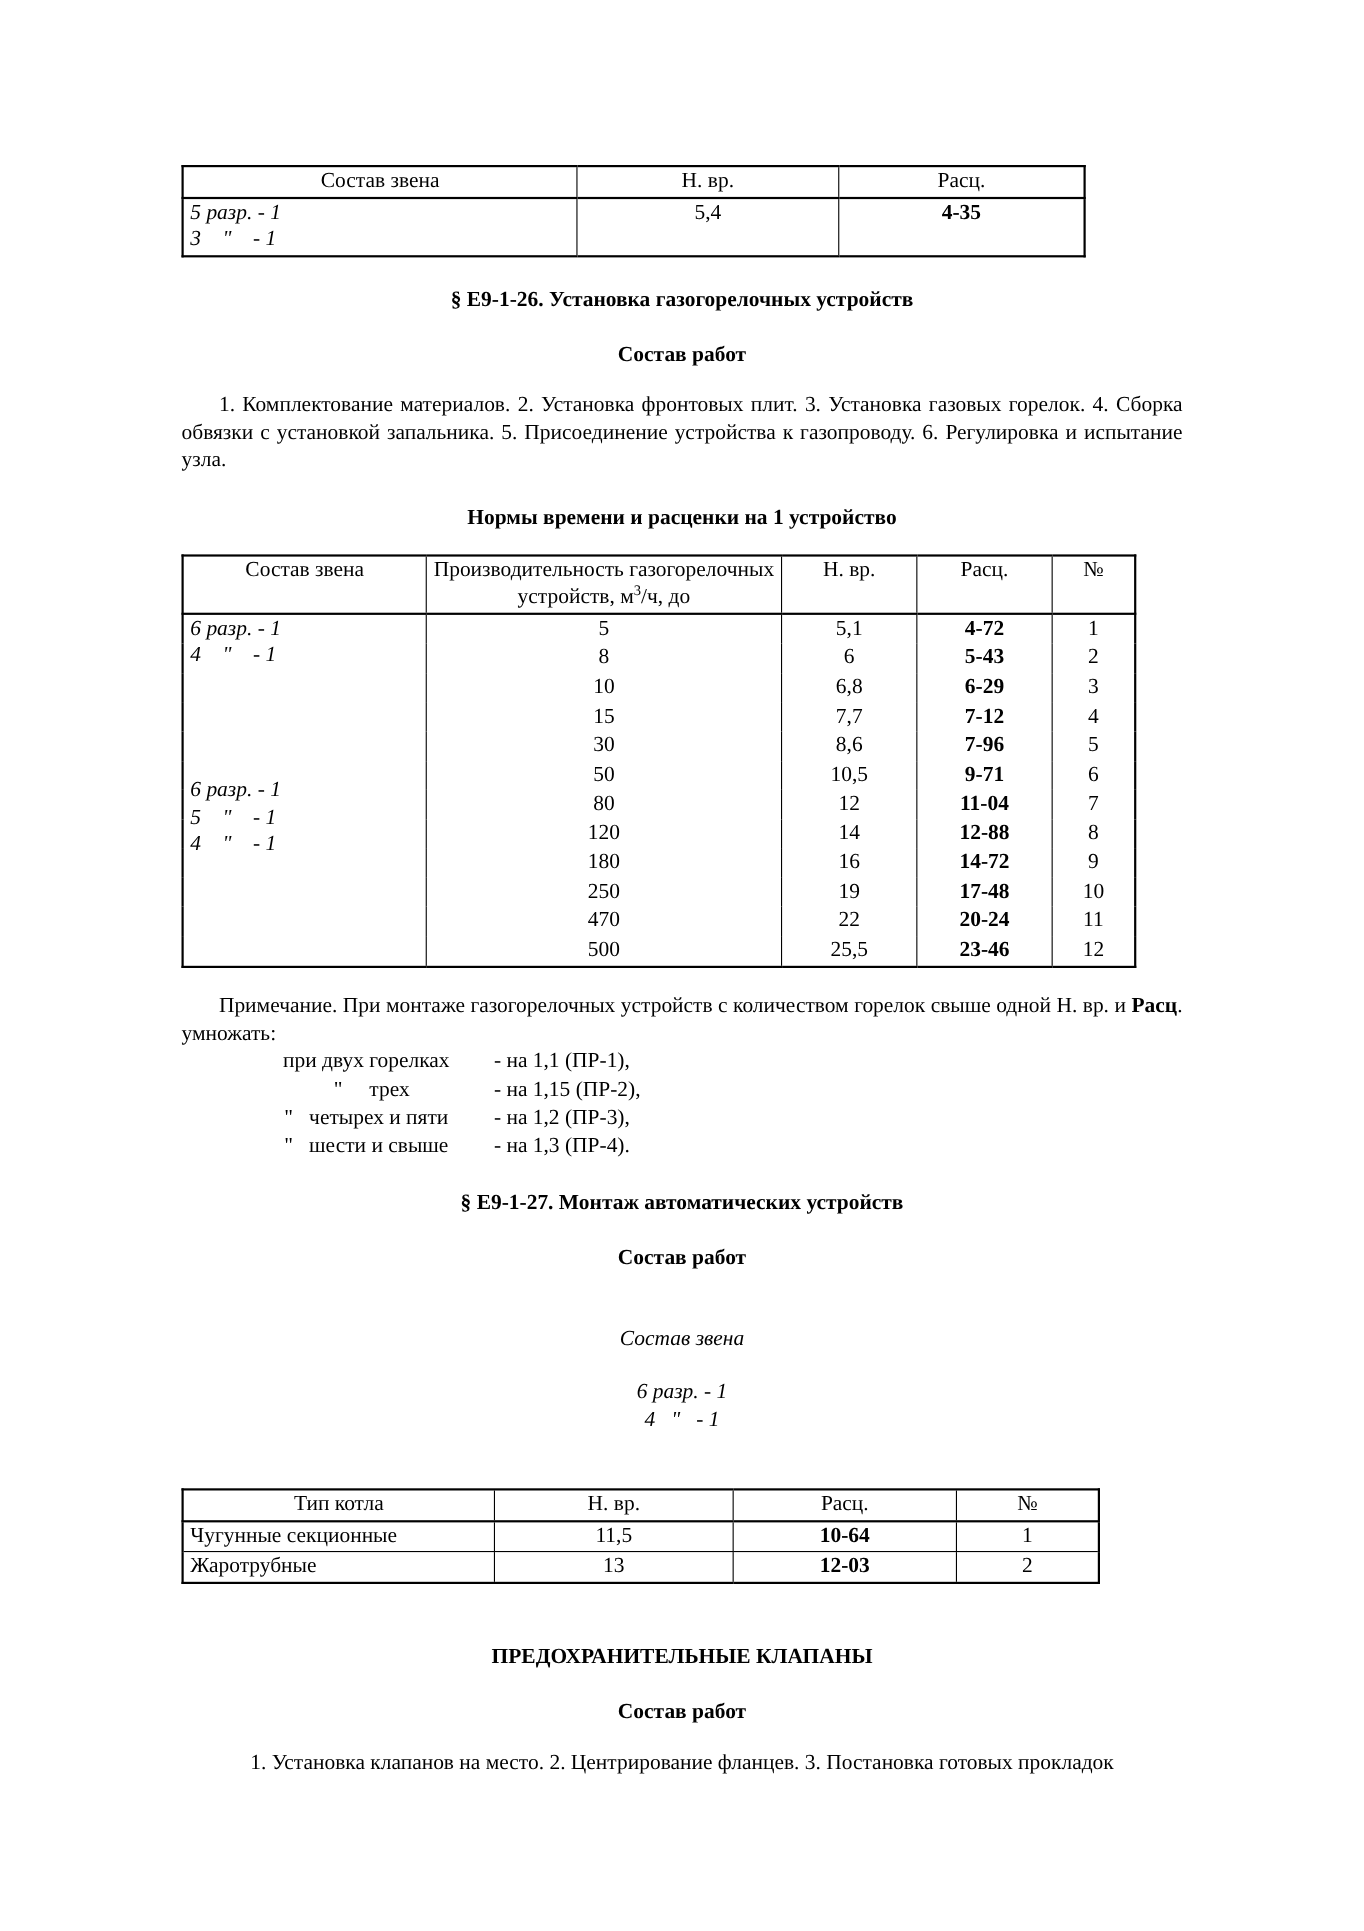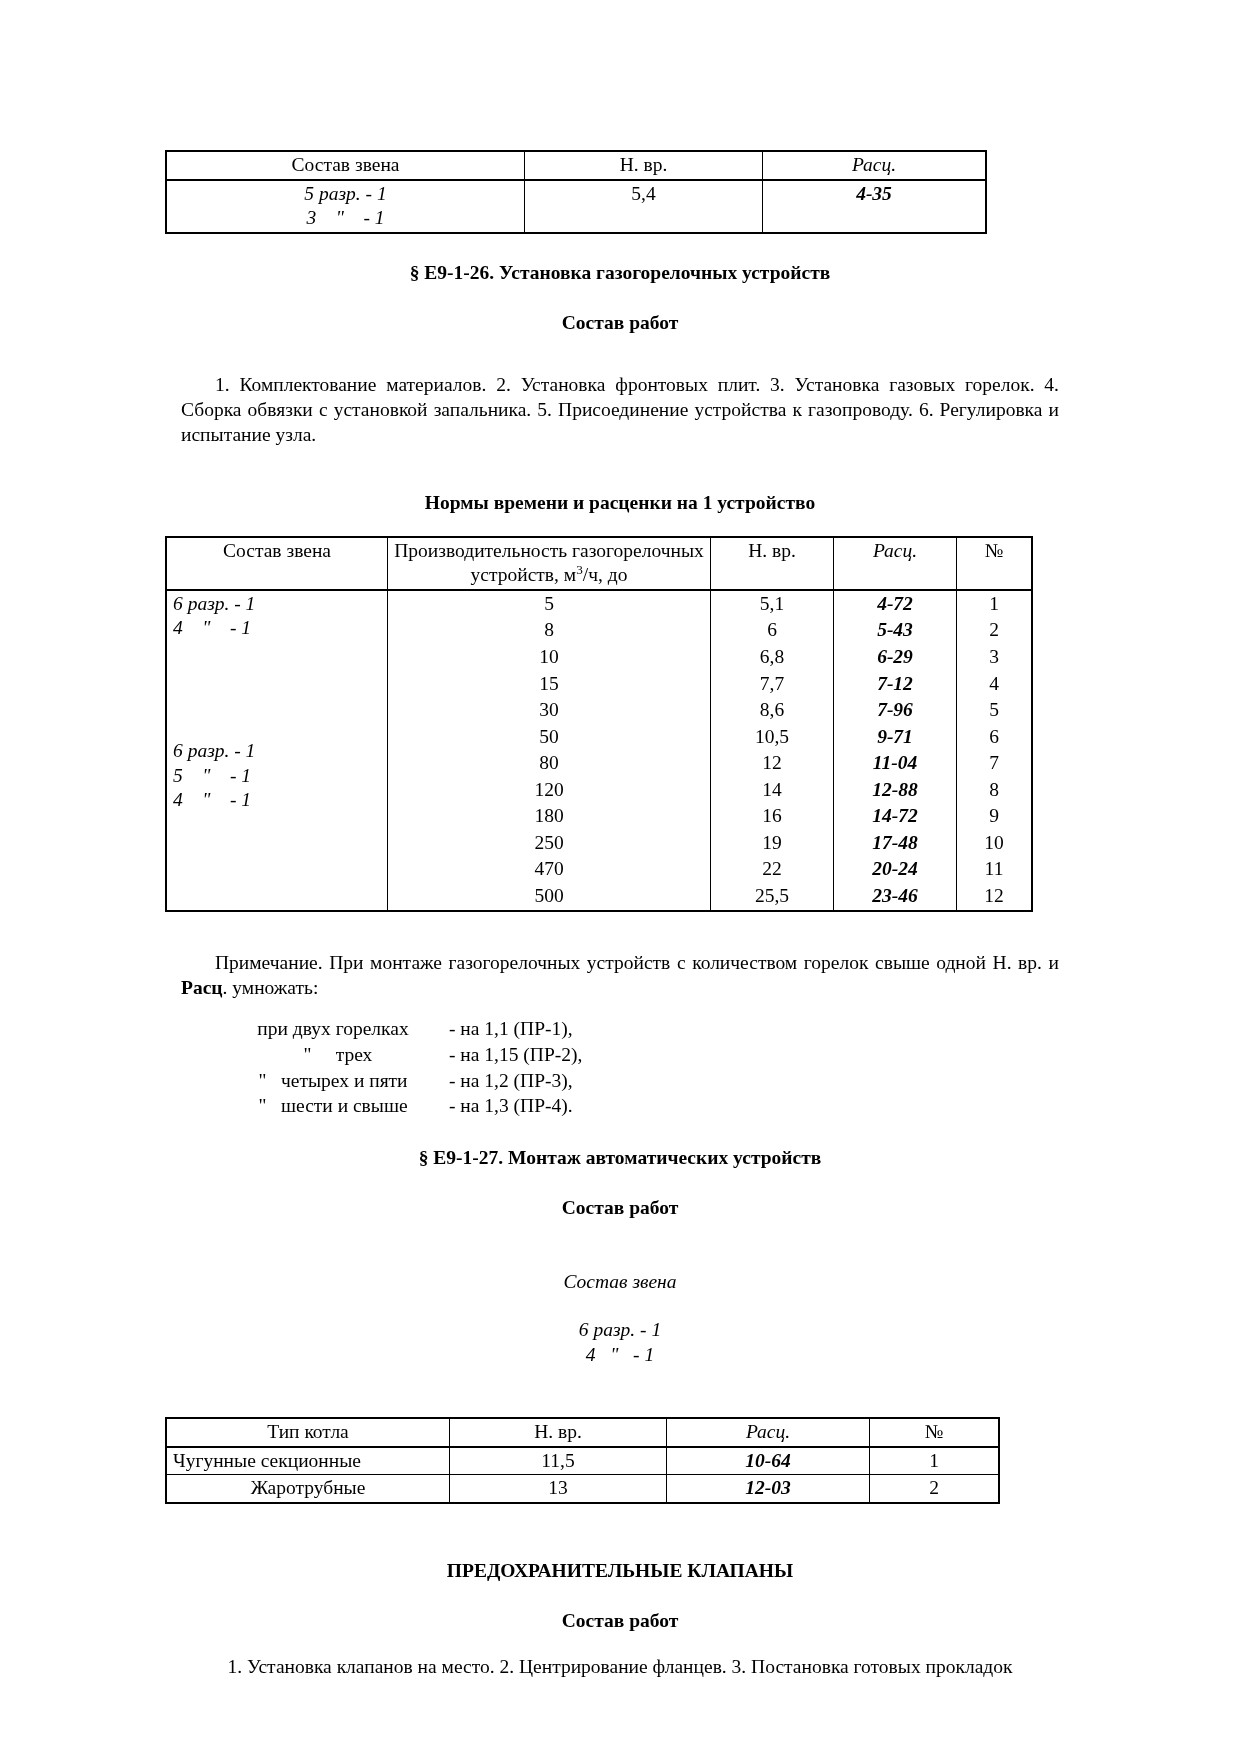--- a/index.html
+++ b/index.html
@@ -37,49 +37,48 @@
     border-top: 2px solid #000;
     border-bottom: 2px solid #000;
     text-align: center;
     font-weight: normal;
   }
   .doc-table.outer-thick {
     border: 2px solid #000;
   }
   .doc-table tbody tr:last-child td {
     border-bottom: 2px solid #000;
-    text-align: center;
   }
   .doc-table td.lcol,
   .doc-table th.lcol { border-left: 2px solid #000; }
   .doc-table td.rcol,
   .doc-table th.rcol { border-right: 2px solid #000; }
   .c { text-align: center; }
   .l { text-align: left; }
-  .b { font-weight: bold; font-style: italic; }
+  .b { font-weight: bold; }
   .i { font-style: italic; }
 
   .heading {
     text-align: center;
     font-weight: bold;
     font-size: 19.5px;
     margin: 0;
   }
   .subheading {
     text-align: center;
     font-weight: bold;
     font-size: 19.5px;
     margin: 0;
   }
   .para {
     font-size: 19.5px;
     text-align: justify;
     text-indent: 34px;
     line-height: 1.30;
-    margin: 16px;
+    margin: 0;
     hyphens: none;
   }
   .para-center {
     font-size: 19.5px;
     text-align: center;
     margin: 0;
     line-height: 1.30;
   }
   .spacer-28 { height: 28px; }
   .spacer-22 { height: 22px; }

